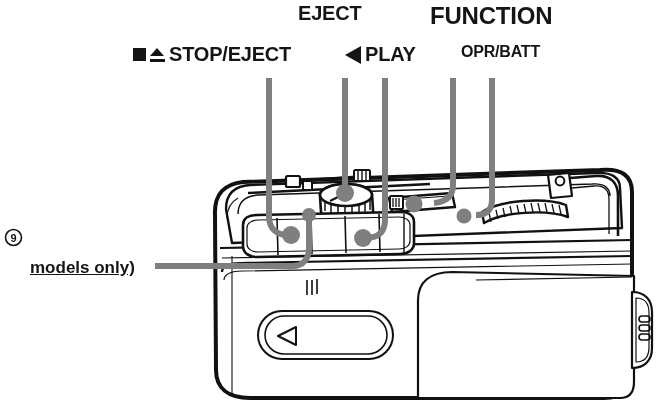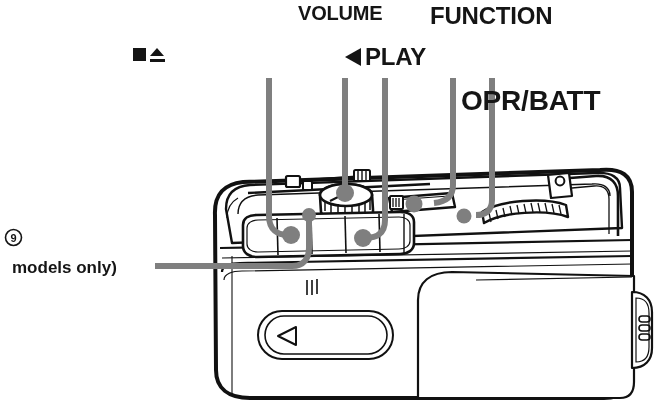--- a/index.html
+++ b/index.html
@@ -7,39 +7,39 @@
        font-family:"Liberation Sans",sans-serif;color:#111111;}
 
   #stage{position:absolute;inset:0;width:668px;height:407px;}
 
   .callout{position:absolute;font-weight:bold;white-space:nowrap;
            letter-spacing:-0.2px;color:#151515;}
 
   .lbl-volume{left:298px;top:2px;font-size:20px;}
   .lbl-function{left:430px;top:2px;font-size:24px;}
   .lbl-stopeject{left:133px;top:43px;font-size:20px;}
-  .lbl-play{left:345px;top:43px;font-size:24px;}
-  .lbl-oprbatt{left:461px;top:43px;font-size:28px;margin-top:42px;}
+  .lbl-play{left:345px;top:43px;font-size:20px;}
+  .lbl-oprbatt{left:461px;top:43px;font-size:16px;}
 
   .glyph-row{display:inline-flex;align-items:center;gap:4px;}
 
   .g-stop{display:inline-block;width:13px;height:13px;background:#151515;}
   .g-eject{display:inline-block;width:15px;height:14px;position:relative;}
   .g-eject::before{content:"";position:absolute;left:0;top:0;width:0;height:0;
       border-left:7.5px solid transparent;border-right:7.5px solid transparent;
       border-bottom:8px solid #151515;}
   .g-eject::after{content:"";position:absolute;left:0;bottom:0;width:15px;height:3px;
       background:#151515;}
   .g-play{display:inline-block;width:0;height:0;
       border-top:9px solid transparent;border-bottom:9px solid transparent;
       border-right:16px solid #151515;}
 
   .aus-note{position:absolute;left:4px;top:226px;font-size:17px;font-weight:bold;
             line-height:26px;width:210px;color:#151515;}
-  .aus-note .line2{display:block;margin-left:8px;}
+  .aus-note .line2{display:block;margin-left:26px;text-decoration:underline;}
 
   .circ9{display:inline-block;vertical-align:-3px;margin-right:5px;}
 </style>
 </head>
 <body>
 
 <div id="stage">
 
   <svg width="668" height="407" viewBox="0 0 668 407" style="position:absolute;left:0;top:0;">
 
@@ -177,31 +177,32 @@
       <circle cx="345" cy="193" r="9"></circle>
       <circle cx="414" cy="204" r="8.5"></circle>
       <circle cx="291" cy="235" r="9"></circle>
       <circle cx="363" cy="238" r="9"></circle>
       <circle cx="464" cy="216" r="7.5"></circle>
       <circle cx="309" cy="215" r="7"></circle>
     </g>
   </svg>
 
   <div class="callout lbl-volume">
-    <span>VOLUME</span>
+    <span>EJECT</span>
   </div>
 
   <div class="callout lbl-function">
     <span>FUNCTION</span>
   </div>
 
   <div class="callout lbl-stopeject">
     <span class="glyph-row">
       <span class="g-stop"></span>
       <span class="g-eject"></span>
+      <span>STOP/EJECT</span>
     </span>
   </div>
 
   <div class="callout lbl-play">
     <span class="glyph-row">
       <span class="g-play"></span>
       <span>PLAY</span>
     </span>
   </div>
 

